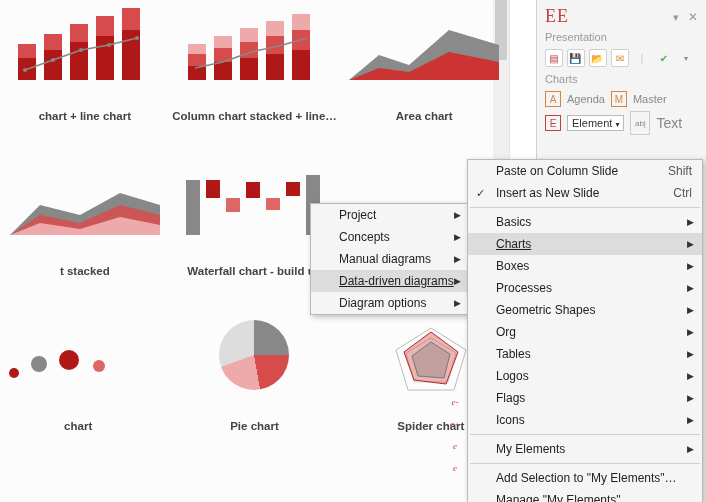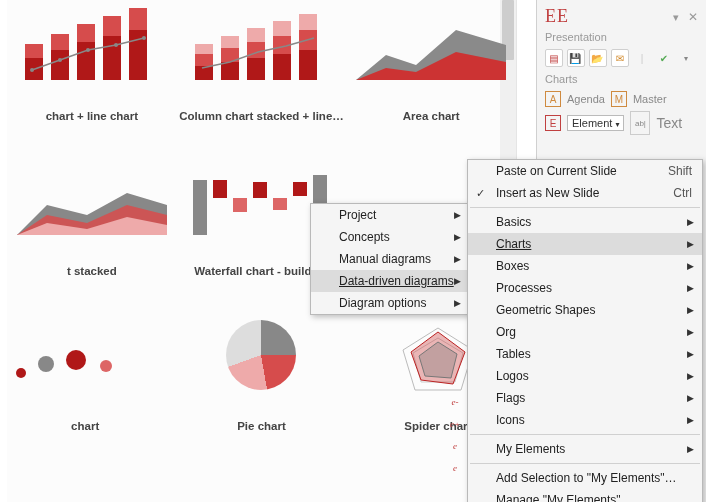--- a/index.html
+++ b/index.html
@@ -1,17 +1,17 @@
 <!DOCTYPE html>
 <html><head>
 <meta charset="utf-8">
 <style>
   * { box-sizing: border-box; }
   body { margin:0; font-family: "Segoe UI", Tahoma, sans-serif; font-size:12px; color:#333; background:#fff; overflow:hidden; width:706px; height:502px; position:relative; }
-  .gallery { position:absolute; left:7px; top:0; width:510px; height:502px; padding:10px 0 0 0; background:#fcfcfc; border-right:1px solid #e5e5e5; }
+  .gallery { position:absolute; left:0; top:0; width:510px; height:502px; padding:10px 0 0 0; background:#fcfcfc; border-right:1px solid #e5e5e5; }
   .gallery-scroll { position:absolute; right:0; top:0; width:16px; height:100%; background:#f0f0f0; }
   .gallery-scroll .thumb { position:absolute; top:0; left:2px; width:12px; height:60px; background:#cdcdcd; border-radius:1px; }
   .row { display:flex; }
   .thumb-cell { width:170px; display:flex; flex-direction:column; align-items:center; }
   .thumb-cell .canvas { width:150px; height:90px; position:relative; }
   .thumb-cell .label { margin-top:10px; font-size:11.5px; color:#444; font-weight:600; height:30px; }
   .row2 { margin-top:25px; }
   .row3 { margin-top:25px;gap:20px; }
   
   .bars { display:flex; align-items:flex-end; gap:8px; height:70px; padding-left:8px; }
@@ -265,21 +265,21 @@
       <span class="arrow">▶</span>
     </div>
   <div class="mi">
       <span>Diagram options</span>
       <span class="arrow">▶</span>
     </div>
 </div>
 
 <div class="menu menu-main">
   <div class="mi">
-      <span>Paste on Current Slide</span>
+      <span>Paste on Column Slide</span>
       <span class="accel">Shift</span>
     </div>
   <div class="mi">
       <span class="check">✓</span>
       <span>Insert as New Slide</span>
       <span class="accel">Ctrl</span>
     </div>
   <div class="sep"></div>
   <div class="mi">
       <span>Basics</span>

